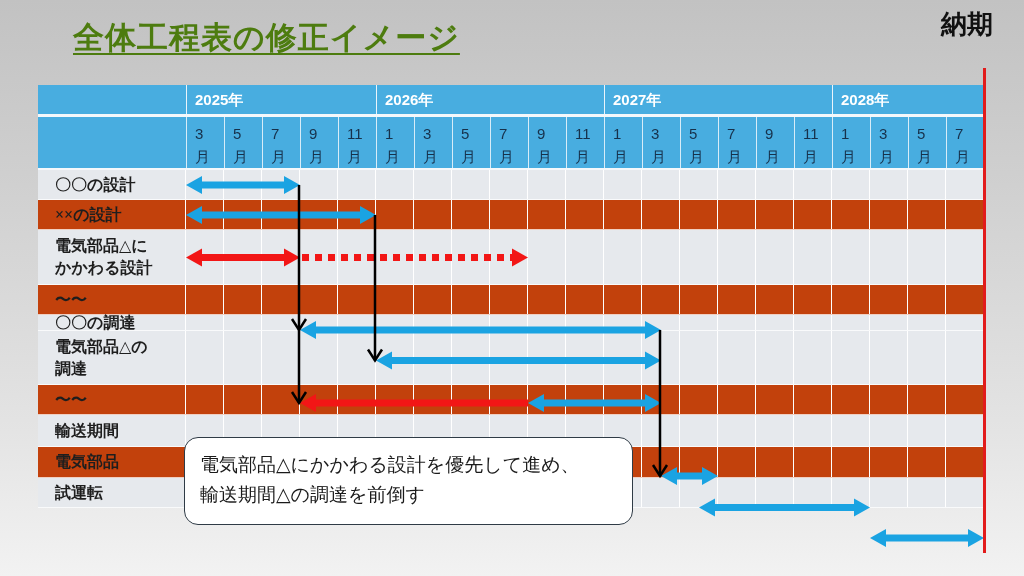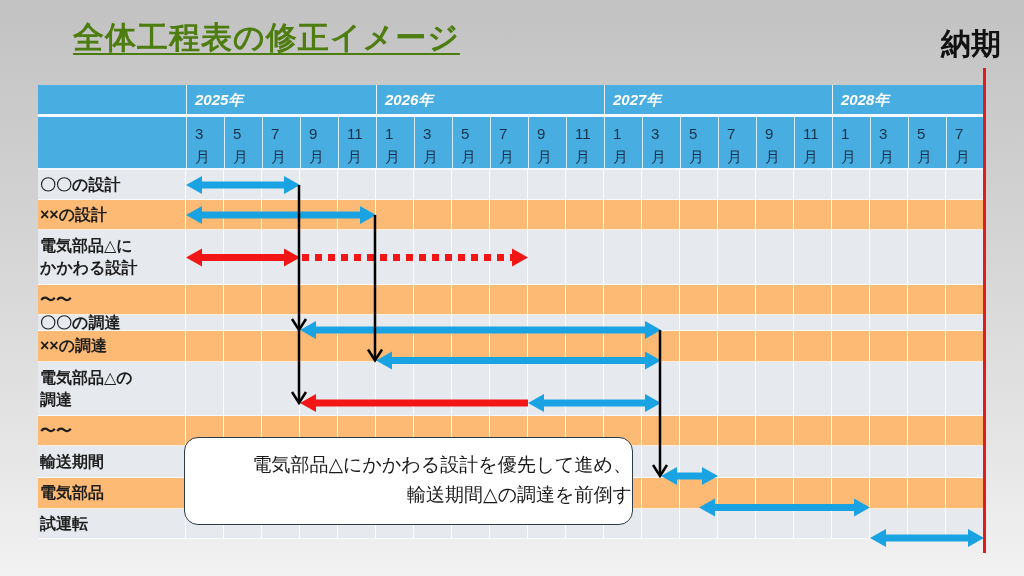--- a/index.html
+++ b/index.html
@@ -9,63 +9,63 @@
     font-family: "Liberation Sans", "DejaVu Sans", sans-serif;
     color:#1b1b1b;
   }
   .title {
     position:absolute; left:73px; top:17px;
     font-size:31px; font-weight:bold; letter-spacing:1px;
     text-decoration: underline; text-decoration-thickness:2px; text-underline-offset:5px;
     color:#4d7c0f;
   }
   .deadline-label {
-    position:absolute; left:941px; top:24px;
-    font-size:30px; font-weight:bold; color:#111;
+    position:absolute; left:941px; top:7px;
+    font-size:26px; font-weight:bold; color:#111;
   }
   .deadline-line {
     position:absolute; left:983px; top:68px; width:3px; height:485px;
     background:#e21b1b; z-index:5;
   }
   .table { position:absolute; left:38px; top:85px; width:946px; }
   .hrow { display:flex; background:#48ade0; }
   .hrow.years { height:29px; border-bottom:3px solid #f4f8fb; }
   .hrow.months { height:51px; border-bottom:2px solid #f4f8fb; }
   .hlabel { width:148px; flex:none; }
   .ycell {
     flex:none; border-left:1.5px solid #eaf4fb; box-sizing:border-box;
-    color:#fff; font-weight:bold; font-size:15px; padding:6px 0 0 8px;font-style:italic;
+    color:#fff; font-weight:bold; font-size:15px; padding:6px 0 0 8px;
   }
   .mcell {
     width:38px; flex:none; box-sizing:border-box; border-left:1px solid #d8ecf8;
     color:#17314b; font-size:15px; padding:5px 0 0 8px; line-height:23px;
   }
   .mcell span { display:block; }
   .mcell .unit { font-size:15px; }
   .brow { display:flex; box-sizing:border-box; border-bottom:1px solid rgba(255,255,255,0.75); }
   .brow.light { background:#e6e9ed; }
-  .brow.dark  { background:#fdba74; }
+  .brow.dark  { background:#c2410c;font-family:Liberation Serif, serif; }
   .blabel {
-    width:148px; flex:none; box-sizing:border-box; padding-left:2px;
+    width:148px; flex:none; box-sizing:border-box; padding-left:17px;
     font-size:16px; font-weight:bold; color:#1e1e1e;
     display:flex; align-items:center; white-space:pre-line; line-height:22px;
     border-right:1px solid #ffffff;
   }
   .bcells {
     flex:1;
     background-image: repeating-linear-gradient(to right, transparent 0px, transparent 37px, #ffffff 37px, #ffffff 38px);
   }
   .callout {
     position:absolute; left:184px; top:437px; width:449px; height:88px;
     box-sizing:border-box; background:#ffffff;
     border:1.5px solid #2f3b46; border-radius:14px;
     padding:12px 0 0 15px; font-size:19px; line-height:30px; color:#1a1a1a;
     z-index:4;
   }
-  .callout span { display:block; white-space:nowrap;text-align:right; }
+  .callout span { display:block; white-space:nowrap; }
   #overlay { position:absolute; left:0; top:0; width:1024px; height:576px; z-index:3; pointer-events:none; }
 </style>
 </head>
 <body>
 
 <div class="title">全体工程表の修正イメージ</div>
 <div class="deadline-label">納期</div>
 <div class="deadline-line"></div>
 
 <div class="table">
@@ -176,24 +176,20 @@
       <div class="blabel">電気部品△に
 かかわる設計</div>
       <div class="bcells"></div>
     </div>
   <div class="brow dark" style="height:30px">
       <div class="blabel">〜〜</div>
       <div class="bcells"></div>
     </div>
   <div class="brow light" style="height:16px">
       <div class="blabel">〇〇の調達</div>
-      <div class="bcells"></div>
-    </div>
-  <div class="brow dark" style="height:31px">
-      <div class="blabel">××の調達</div>
       <div class="bcells"></div>
     </div>
   <div class="brow light" style="height:54px">
       <div class="blabel">電気部品△の
 調達</div>
       <div class="bcells"></div>
     </div>
   <div class="brow dark" style="height:30px">
       <div class="blabel">〜〜</div>
       <div class="bcells"></div>

